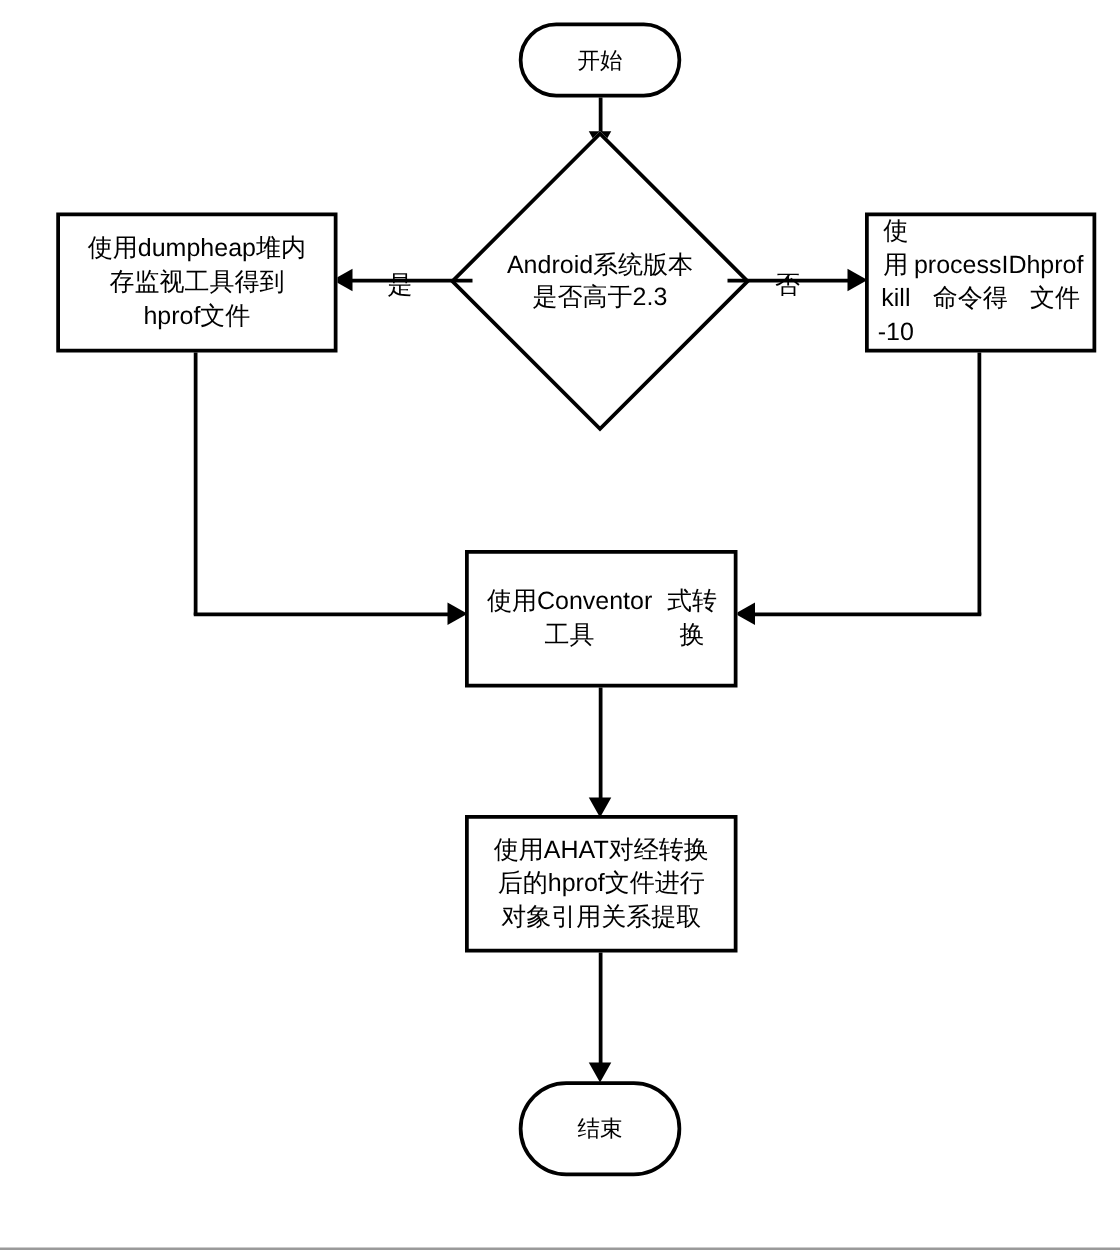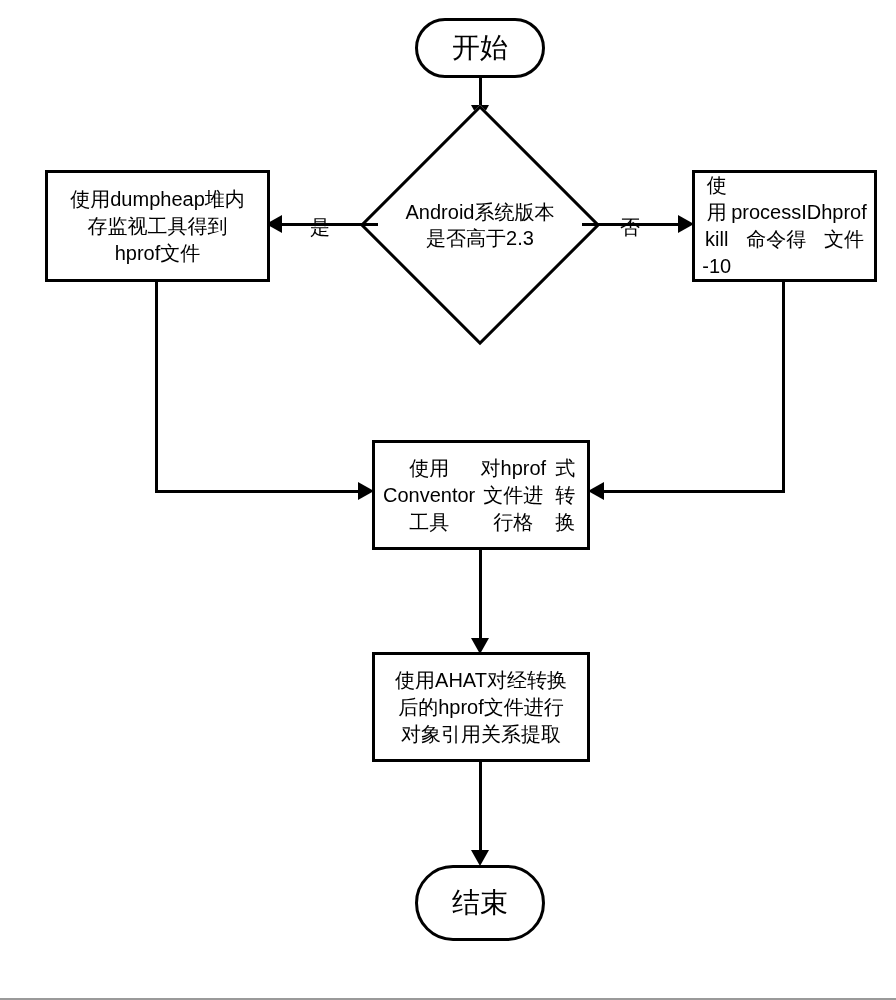--- a/index.html
+++ b/index.html
@@ -24,21 +24,21 @@
     background: #fff;
     text-align: center;
     display: flex;
     align-items: center;
     justify-content: center;
     box-sizing: border-box;
   }
   .terminator {
     border: 3px solid #000;
     border-radius: 40px;
-    font-size: 28px;
+    font-size: 18px;
     font-weight: normal;
   }
   .process {
     border: 3px solid #000;
     padding: 8px;
     line-height: 1.35;
   }
   .process span { display: block; }
   
   .decision-wrap {
@@ -136,21 +136,20 @@
   <div class="line vline" style="left:155px; top:282px; height:210px;"></div>
   <div class="line hline" style="left:155px; top:490px; width:205px;"></div>
   <div class="arrow right" style="left:358px; top:482px;"></div>
 
   <div class="line vline" style="left:782px; top:282px; height:210px;"></div>
   <div class="line hline" style="left:602px; top:490px; width:183px;"></div>
   <div class="arrow left" style="left:588px; top:482px;"></div>
 
   <div class="node process" style="left:372px; top:440px; width:218px; height:110px; flex-direction:row;">
     <span>使用Conventor工具</span>
-    <span>对hprof文件进行格</span>
     <span>式转换</span>
   </div>
 
   <div class="line vline" style="left:479px; top:550px; height:90px;"></div>
   <div class="arrow down" style="left:471px; top:638px;"></div>
 
   <div class="node process" style="left:372px; top:652px; width:218px; height:110px; flex-direction:column;">
     <span>使用AHAT对经转换</span>
     <span>后的hprof文件进行</span>
     <span>对象引用关系提取</span>

